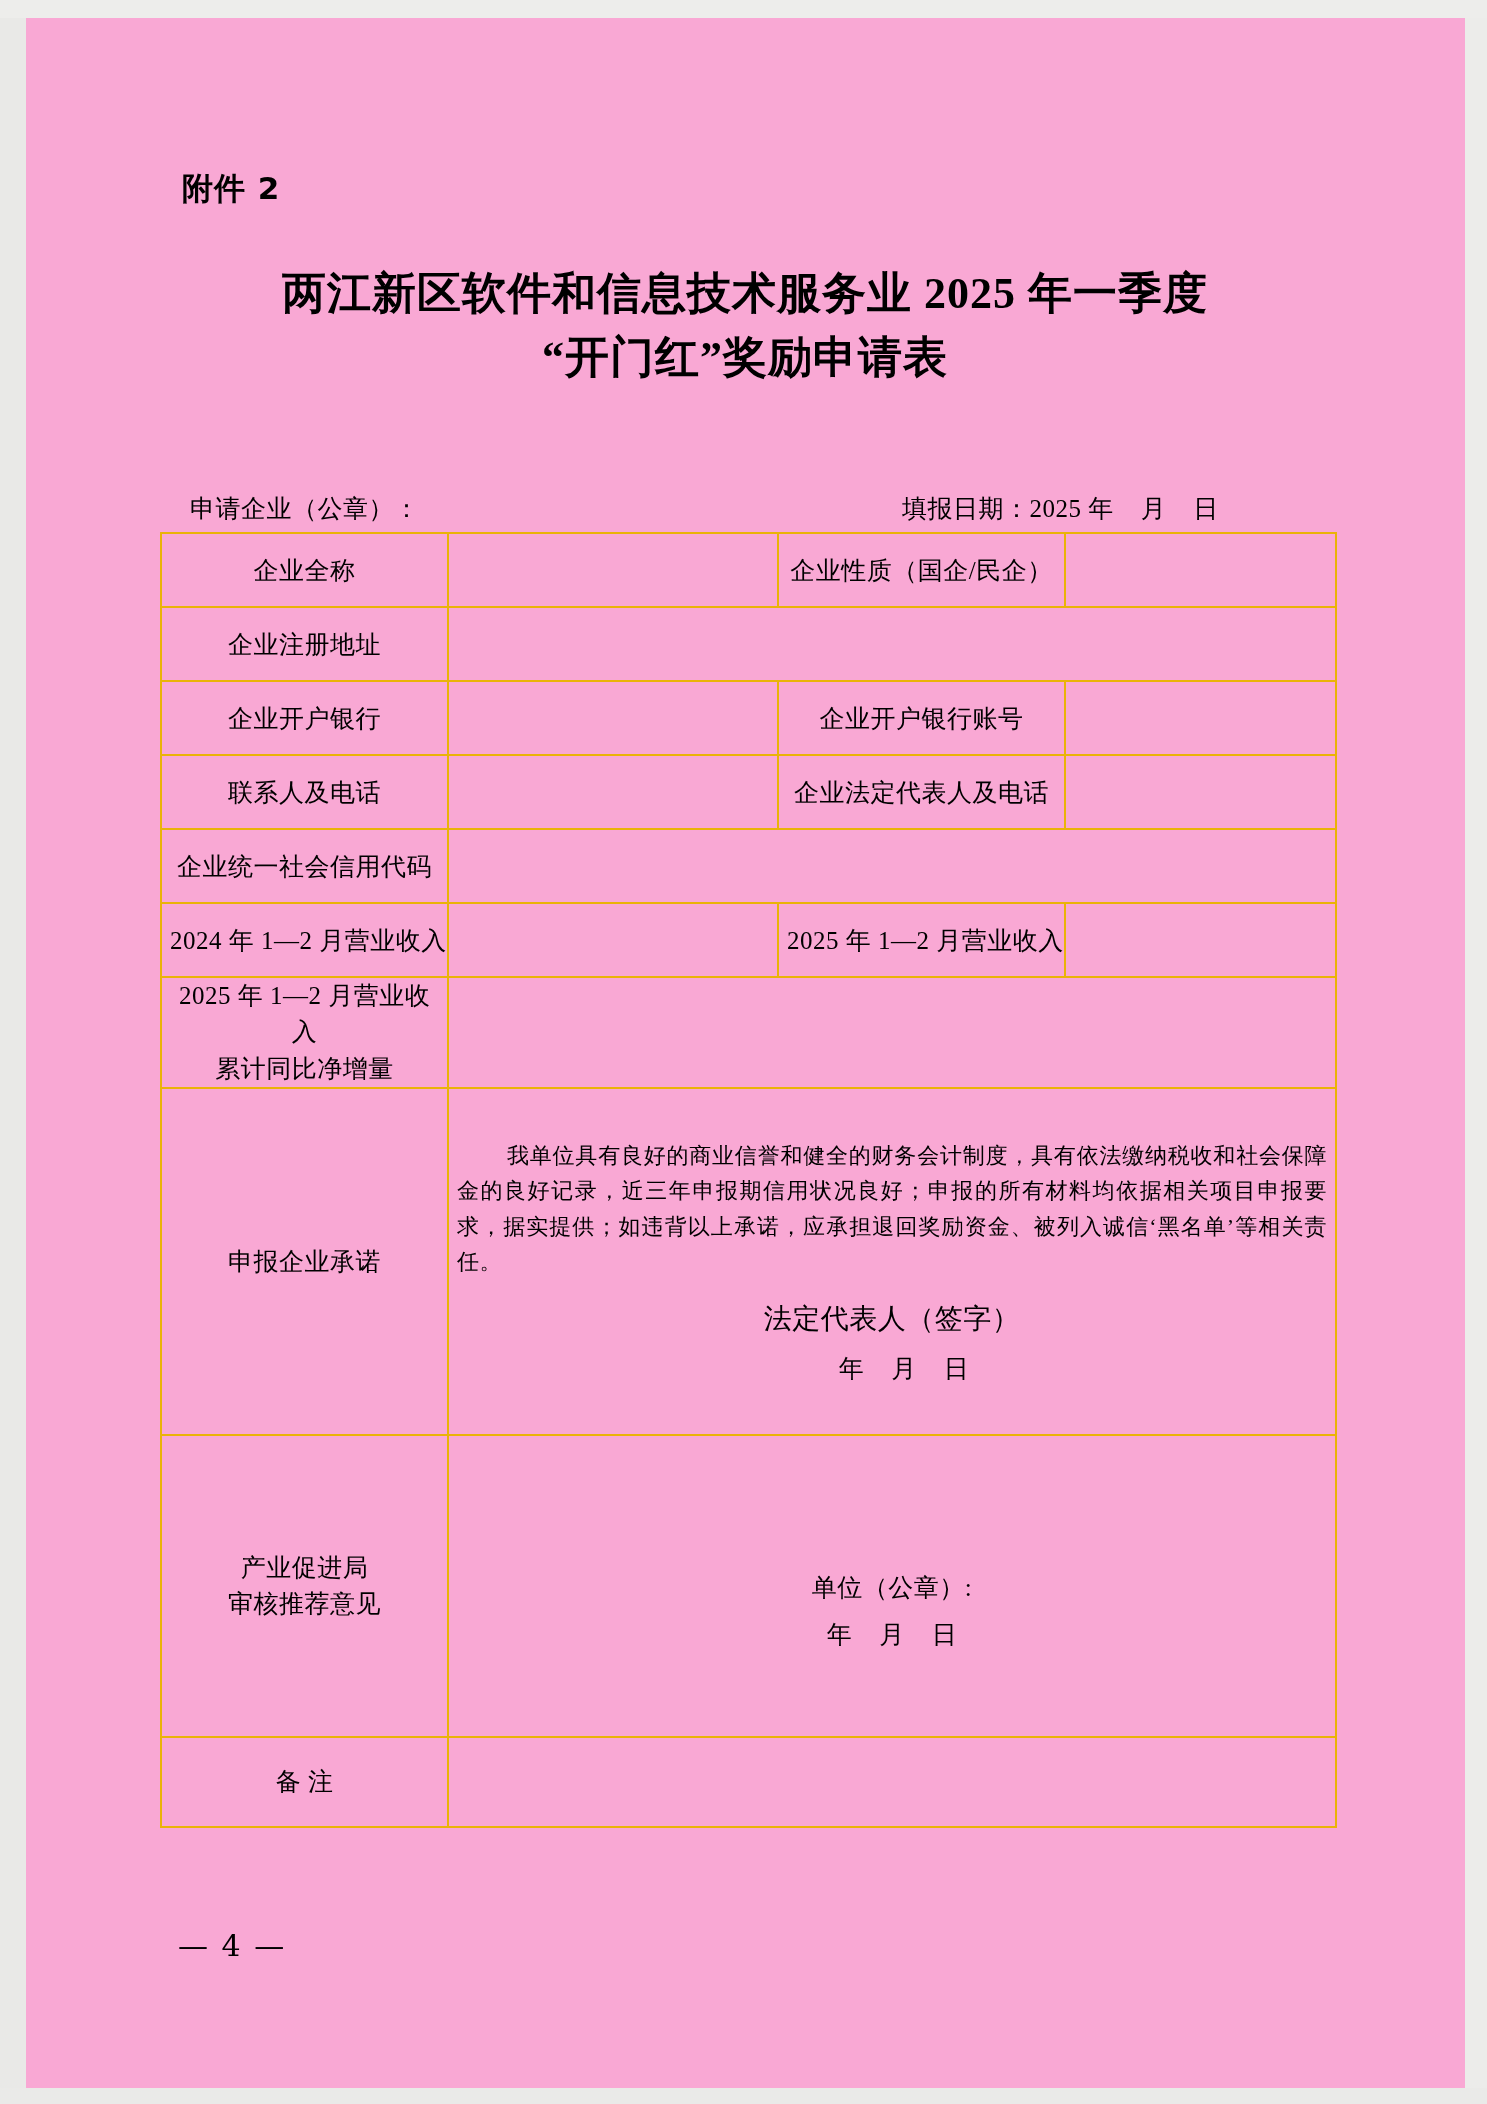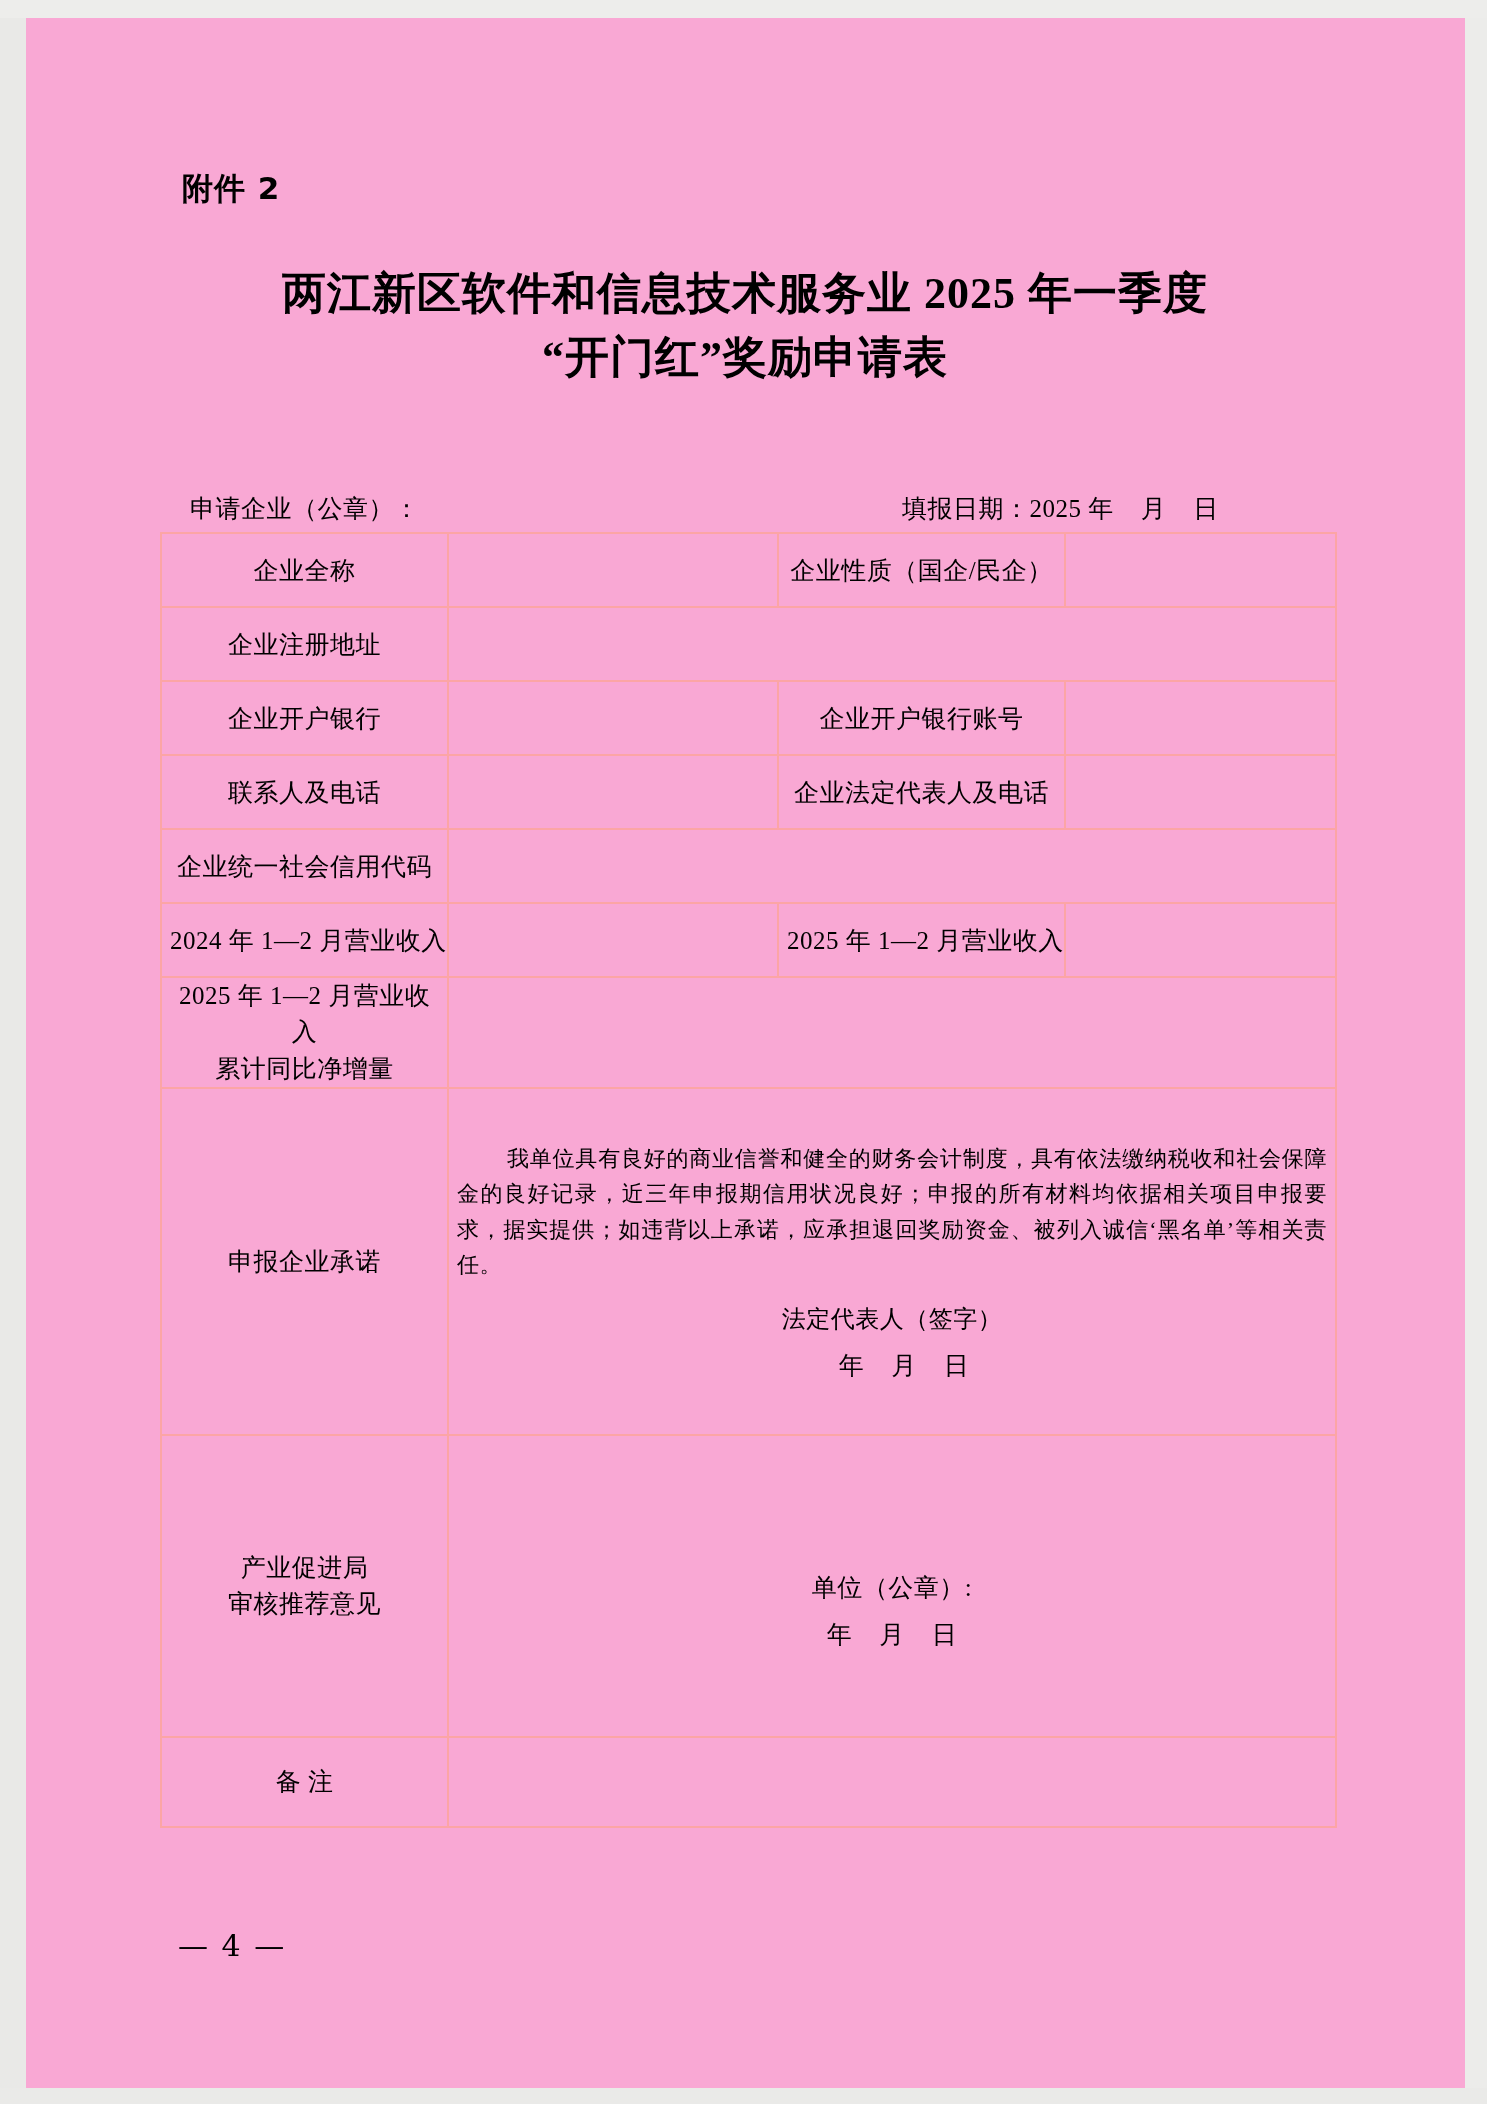--- a/index.html
+++ b/index.html
@@ -93,21 +93,21 @@
 
   table.form {
     position: absolute;
     left: 160px;
     top: 532px;
     width: 1175px;
     border-collapse: collapse;
     table-layout: fixed;
   }
   table.form td {
-    border: 2px solid #fca5a5;
+    border: 2px solid #eab308;
     font-size: 25px;
     padding: 0 8px;
     vertical-align: middle;
     letter-spacing: 0.5px;
   }
   td.lbl {
     text-align: center;
     white-space: nowrap;
   }
   td.lbl-tight {
@@ -125,21 +125,21 @@
   }
   .promise-body {
     font-size: 22px;
     line-height: 1.62;
     text-indent: 50px;
     text-align: justify;
   }
   .promise-sign {
     margin-top: 20px;
     text-align: center;
-    font-size: 24px;
+    font-size: 28px;
   }
   .promise-date {
     margin-top: 14px;
     text-align: center;
     font-size: 25px;
     white-space: pre;
     padding-left: 24px;
   }
 
   .review-cell {

